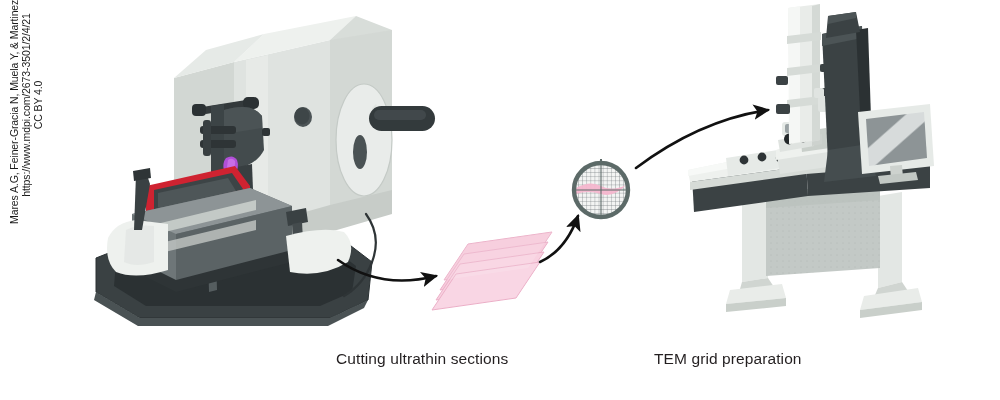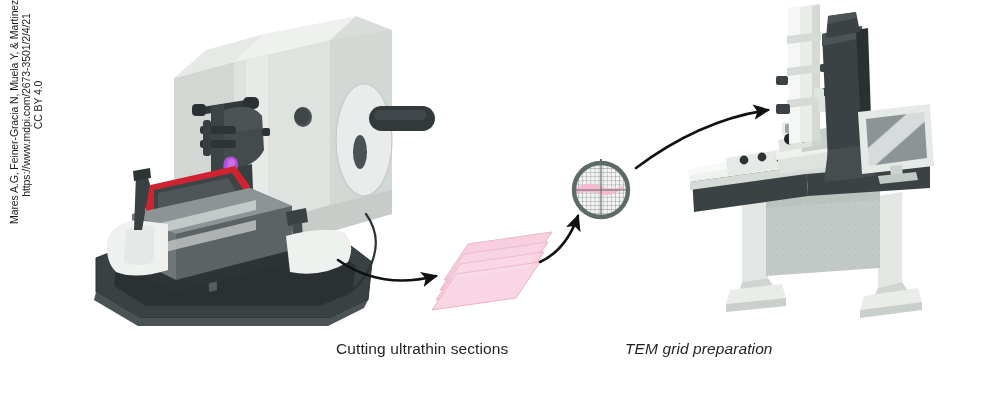--- a/index.html
+++ b/index.html
@@ -39,23 +39,24 @@
     white-space: nowrap;
     letter-spacing: -0.1px;
   }
   
   .caption {
     position: absolute;
     font-size: 15.5px;
     color: #231f20;
     white-space: nowrap;
     letter-spacing: 0.1px;
+    margin-top: 10px;
   }
   #caption-cutting { left: 336px; top: 340px; }
-  #caption-grid    { left: 625px; top: 340px; font-style: italic; }
+  #caption-grid    { left: 654px; top: 340px; }
 
   
   .scene-svg {
     position: absolute;
     left: 0;
     top: 0;
     width: 1000px;
     height: 400px;
     overflow: visible;
   }

